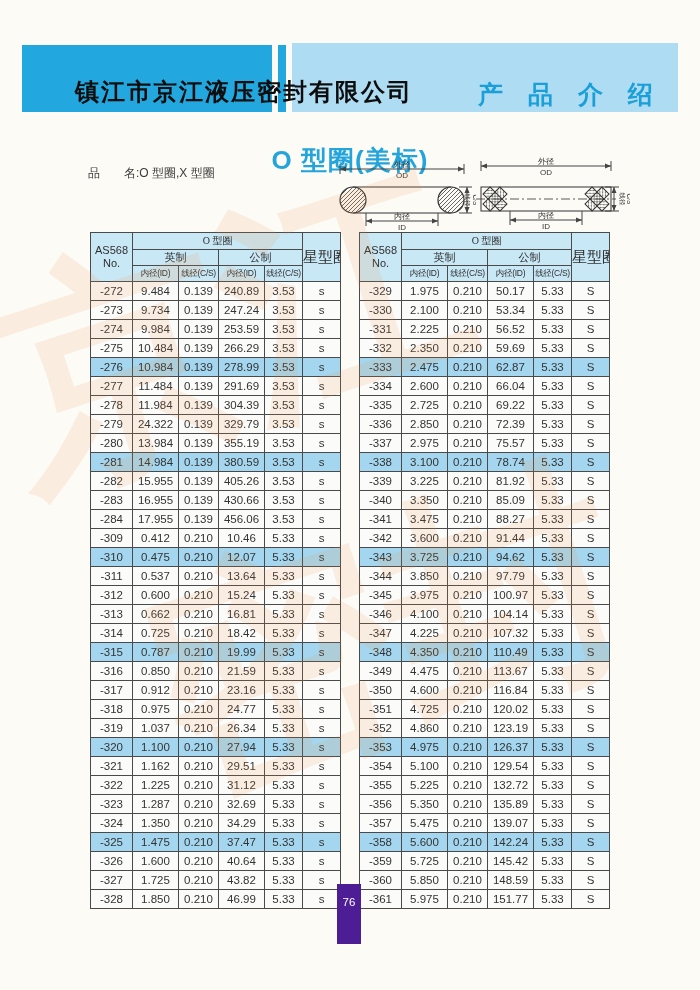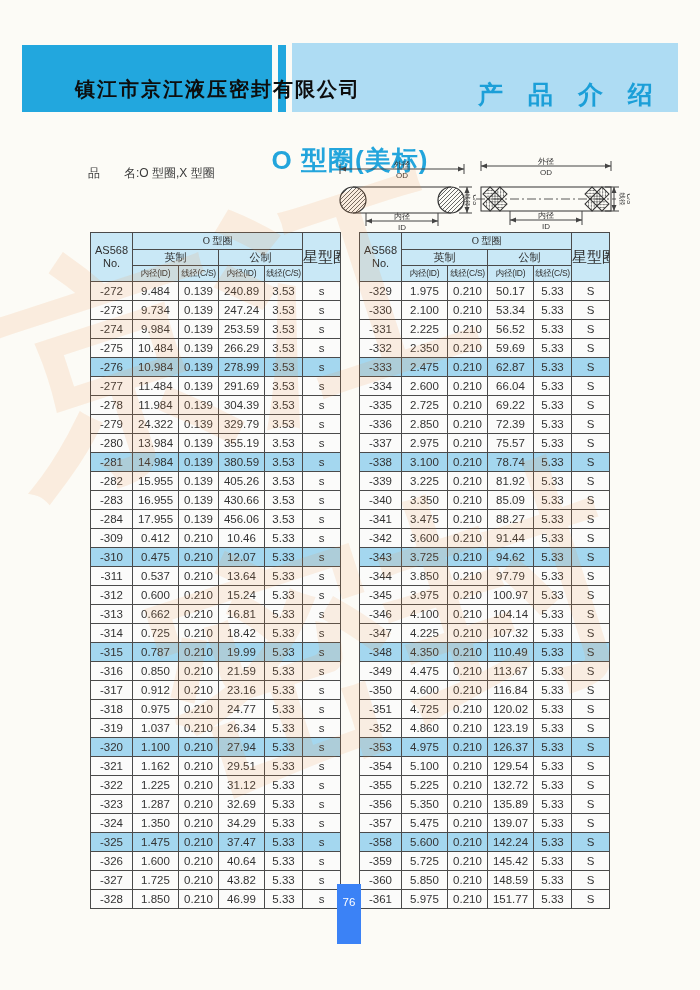--- a/index.html
+++ b/index.html
@@ -8,21 +8,21 @@
     background:#fcfbf6;
     font-family:"Liberation Sans","DejaVu Sans",sans-serif;
     color:#333;
   }
   
   .band-dark{position:absolute;left:22px;top:45px;width:250px;height:67px;background:#22a7de;z-index:1;}
   .band-stripe{position:absolute;left:278px;top:45px;width:8px;height:67px;background:#22a7de;z-index:1;}
   .band-light{position:absolute;left:292px;top:43px;width:386px;height:69px;background:#aedcf3;z-index:1;}
   .company-name{
     position:absolute;left:75px;top:76px;z-index:2;
-    font-size:20px;font-weight:700;letter-spacing:2px;color:#0d0d0d;white-space:nowrap;
+    font-size:24px;font-weight:700;letter-spacing:2px;color:#0d0d0d;white-space:nowrap;
   }
   .section-title{
     position:absolute;left:478px;top:78px;z-index:2;
     font-size:25px;font-weight:700;letter-spacing:9px;color:#1b9fd8;white-space:nowrap;
   }
   
   .page-title{
     position:absolute;left:0;top:143px;width:700px;text-align:center;z-index:2;
     font-size:26px;font-weight:700;color:#23a5dc;letter-spacing:1px;
   }
@@ -47,21 +47,21 @@
   thead th{background:#c9e8f6;font-weight:400;color:#2f2f2f;}
   .th-std{font-size:11px;line-height:13px;}
   .th-group{font-size:10px;height:16px;font-family:Liberation Serif, serif;}
   .th-unit{font-size:11px;height:15px;}
   .th-col{font-size:8.5px;height:15px;letter-spacing:-0.3px;margin-top:45px;}
   .th-star{font-size:15px;}
   tbody td{height:18px;font-size:11.5px;background:#fbfbfa;color:#333;}
   tbody tr.hl td{background:#a4d7ef;}
   
   .page-num-box{
-    position:absolute;left:337px;top:884px;width:24px;height:60px;background:#3b82f6;z-index:2;
+    position:absolute;left:337px;top:884px;width:24px;height:60px;background:#4c1d95;z-index:2;
     text-align:center;
   }
   .page-num-box span{display:inline-block;margin-top:12px;font-size:11.5px;color:#fff;}
   
   .watermark{
     position:absolute;z-index:5;pointer-events:none;font-weight:700;white-space:nowrap;
     transform:rotate(-18deg);color:rgba(240,138,58,0.13);
   }
   .wm-1{left:-10px;top:170px;font-size:240px;}
   .wm-2{left:150px;top:470px;font-size:240px;color:rgba(240,138,58,0.12);}

